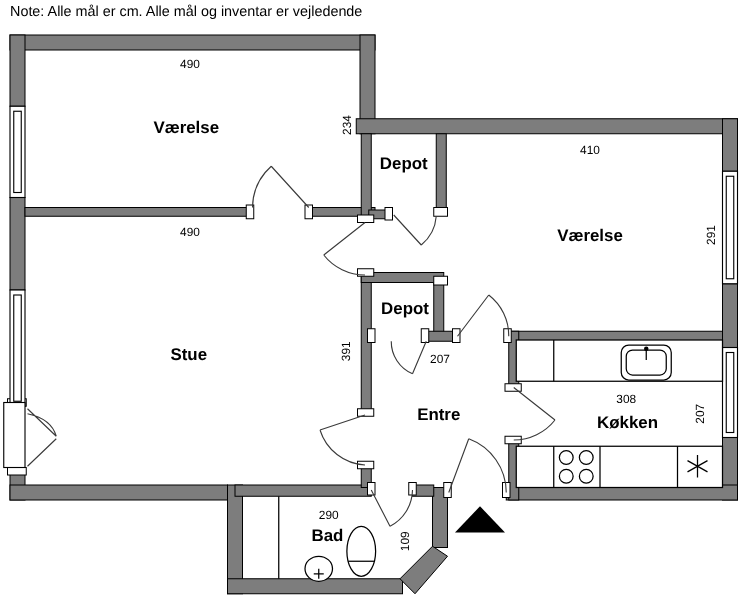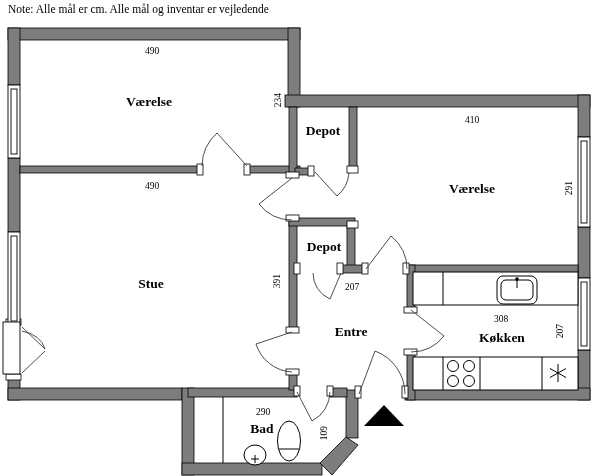--- a/index.html
+++ b/index.html
@@ -1,17 +1,17 @@
 <!DOCTYPE html>
 <html style="--wall: #7d7d7d; --wall_outline: #000000; --line: #3a3a3a; --background: #ffffff; --entrance_marker: #000000;"><head>
 <meta charset="utf-8">
 <style>
   html,body{margin:0;padding:0;background:#fff;}
   .canvas{position:relative;width:600px;height:476px;background:var(--background,#fff);
-          font-family:Liberation Serif, serif;overflow:hidden;}
+          font-family:Liberation Sans, sans-serif;overflow:hidden;}
   svg{display:block;}
   .wall{fill:var(--wall,#7d7d7d);stroke:var(--wall_outline,#000);stroke-width:0.8;}
   .jamb{fill:#fff;stroke:#000;stroke-width:0.8;}
   .win{fill:#fff;stroke:#000;stroke-width:0.9;}
   .doorline{fill:none;stroke:var(--line,#3a3a3a);stroke-width:0.9;}
   .fx{fill:#fff;stroke:#000;stroke-width:1;}
   .fxline{fill:none;stroke:#000;stroke-width:1;}
   .arrow{fill:var(--entrance_marker,#000);stroke:none;}
   text{fill:#000;}
   .room{font-weight:bold;font-size:13.5px;}

